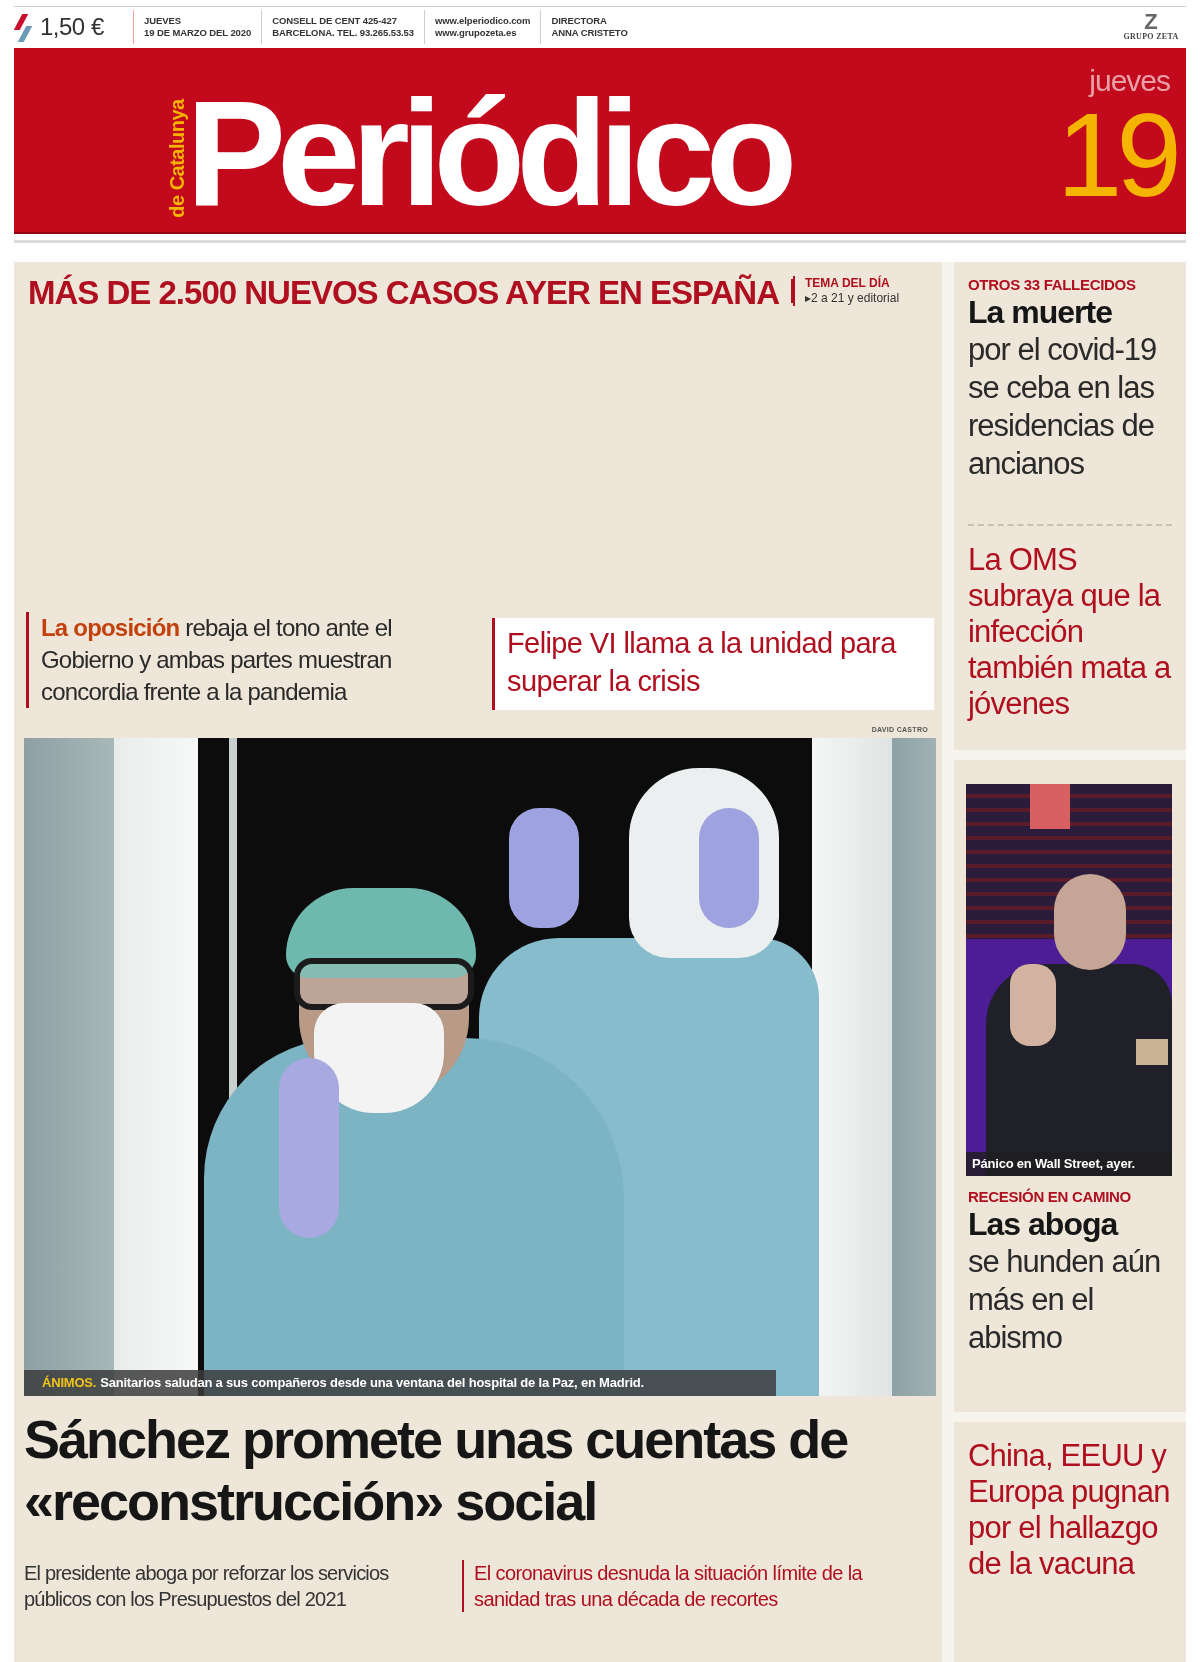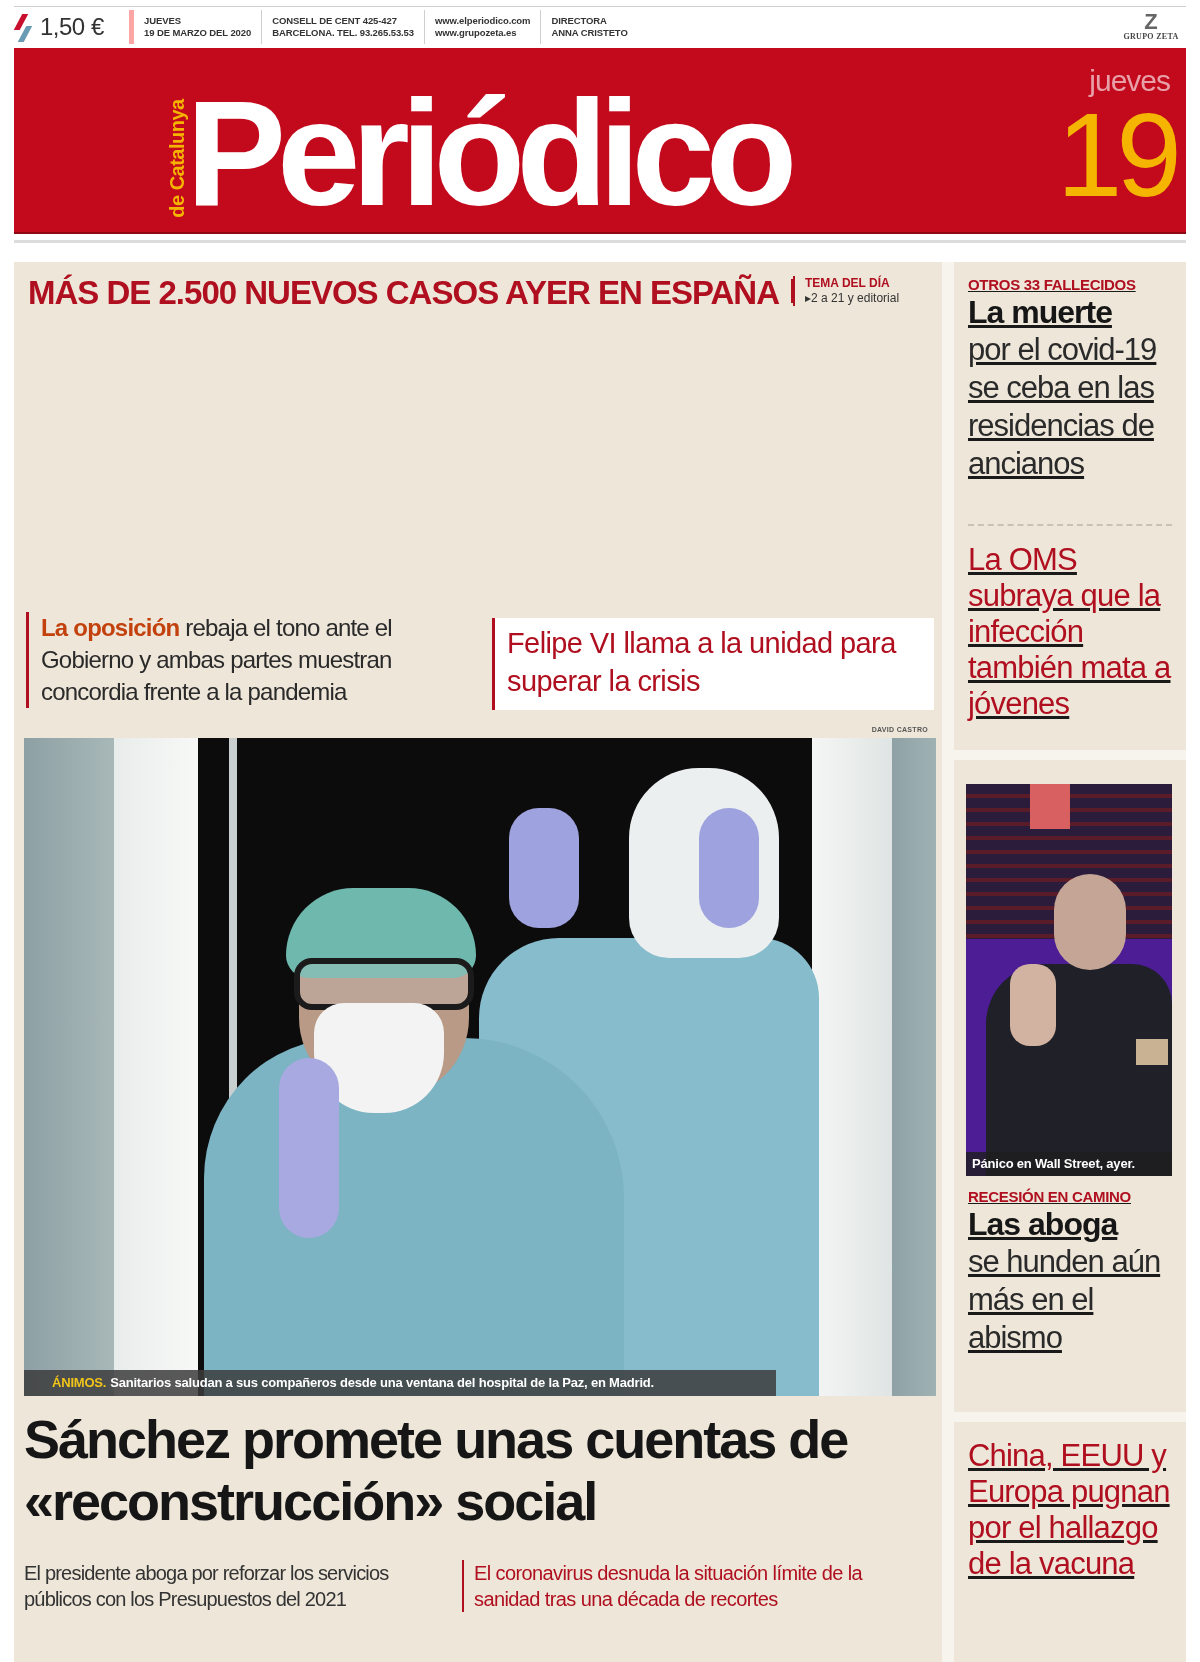--- a/index.html
+++ b/index.html
@@ -1,21 +1,21 @@
 <!DOCTYPE html>
 <html><head>
 <meta charset="utf-8">
 <style>
   * { box-sizing: border-box; margin: 0; padding: 0; }
   html, body { width: 1200px; height: 1662px; background: #ffffff; overflow: hidden; }
   body { font-family: "Liberation Sans", sans-serif; color: #1a1a1a; position: relative; }
 
   
   .topstrip { position: absolute; left: 14px; top: 6px; width: 1172px; height: 40px; display: flex; align-items: center; border-top: 1px solid #cfcfcf; }
-  .price { display: flex; align-items: center; width: 120px; height: 34px; border-right: 5px solid #fca5a5; }
+  .price { display: flex; align-items: center; width: 120px; height: 34px; border-right: 1px solid #fca5a5; }
   .price .logo-mark { width: 22px; height: 30px; position: relative; margin-right: 4px; }
   .price .logo-mark .r { position: absolute; left: 4px; top: 2px; width: 6px; height: 16px; background: #c8102e; transform: skewX(-28deg); }
   .price .logo-mark .b { position: absolute; left: 8px; top: 14px; width: 6px; height: 16px; background: #6a9bb5; transform: skewX(-28deg); }
   .price .val { font-size: 24px; color: #333; letter-spacing: -0.5px; }
   .info { font-size: 9.5px; line-height: 12px; color: #333; padding: 0 10px; height: 34px; display: flex; flex-direction: column; justify-content: center; border-right: 1px solid #cfcfcf; text-transform: uppercase; font-weight: bold; letter-spacing: -0.1px; }
   .info.lower { text-transform: none; }
   .grupo { margin-left: auto; display: flex; flex-direction: column; align-items: center; width: 70px; }
   .grupo .z { font-size: 22px; color: #666; line-height: 20px; font-weight: bold; }
   .grupo .t { font-family: "Liberation Serif", serif; font-size: 8px; color: #444; font-weight: bold; letter-spacing: 0.3px; }
 
@@ -58,29 +58,29 @@
   .photo .gown1 { position: absolute; left: 180px; top: 300px; width: 420px; height: 358px; background: #7cb4c4; border-radius: 140px 160px 0 0; }
   .photo .head1 { position: absolute; left: 275px; top: 160px; width: 170px; height: 200px; background: #b89a86; border-radius: 80px; }
   .photo .cap1 { position: absolute; left: 262px; top: 150px; width: 190px; height: 90px; background: #6fb8ad; border-radius: 90px 90px 30px 30px; }
   .photo .goggle1 { position: absolute; left: 270px; top: 220px; width: 180px; height: 52px; border: 6px solid #1b1b1b; border-radius: 18px; background: rgba(200,200,200,0.25); }
   .photo .mask1 { position: absolute; left: 290px; top: 265px; width: 130px; height: 110px; background: #f3f3f3; border-radius: 30px 30px 60px 60px; }
   .photo .glove1 { position: absolute; left: 255px; top: 320px; width: 60px; height: 180px; background: #a8a9e0; border-radius: 30px; }
   .photo .gown2 { position: absolute; left: 455px; top: 200px; width: 340px; height: 458px; background: #86bccc; border-radius: 80px 60px 0 0; }
   .photo .hood2 { position: absolute; left: 605px; top: 30px; width: 150px; height: 190px; background: #eceff0; border-radius: 70px 70px 40px 40px; }
   .photo .glove2a { position: absolute; left: 485px; top: 70px; width: 70px; height: 120px; background: #9ea2de; border-radius: 30px; }
   .photo .glove2b { position: absolute; left: 675px; top: 70px; width: 60px; height: 120px; background: #9ea2de; border-radius: 30px; }
-  .photo .caption { position: absolute; left: 0; bottom: 0; height: 26px; width: 752px; background: rgba(60,60,60,0.85); color: #fff; font-size: 13px; font-weight: bold; line-height: 26px; padding-left: 28px; letter-spacing: -0.2px; white-space: nowrap; }
+  .photo .caption { position: absolute; left: 0; bottom: 0; height: 26px; width: 752px; background: rgba(60,60,60,0.85); color: #fff; font-size: 13px; font-weight: bold; line-height: 26px; padding-left: 18px; letter-spacing: -0.2px; white-space: nowrap; }
   .photo .caption .lead { color: #f0c419; margin-right: 4px; }
 
   .headline2 { position: absolute; left: 10px; top: 1146px; font-size: 54px; font-weight: bold; line-height: 62px; letter-spacing: -2px; color: #161616; width: 920px; }
   .sub2-left { position: absolute; left: 10px; top: 1298px; width: 430px; font-size: 20px; line-height: 26px; color: #333; letter-spacing: -0.8px; }
   .sub2-right { position: absolute; left: 448px; top: 1298px; width: 470px; border-left: 2px solid #b00f1f; padding-left: 10px; font-size: 20px; line-height: 26px; color: #b00f1f; letter-spacing: -0.6px; }
 
   
-  .side .block { position: absolute; left: 14px; width: 210px; text-decoration: underline; }
+  .side .block { position: absolute; left: 14px; width: 210px; }
   .side .kick { font-size: 15px; font-weight: bold; color: #b00f1f; letter-spacing: -0.3px; }
   .side .hl { font-size: 32px; font-weight: bold; color: #161616; letter-spacing: -1px; line-height: 38px; }
   .side .body { font-size: 31px; color: #2a2a2a; letter-spacing: -1px; line-height: 38px; }
   .side .red { font-size: 31px; color: #b00f1f; letter-spacing: -0.8px; line-height: 36px; }
   .side .dash { position: absolute; left: 14px; top: 262px; width: 204px; border-top: 2px dashed #c9c1b3; }
   .side .sep { position: absolute; left: 0; width: 232px; height: 10px; background: #f7f4ee; }
   .side .photo2 { position: absolute; left: 12px; top: 522px; width: 206px; height: 392px; overflow: hidden; background: #4c1d95; }
   .side .photo2 .board { position: absolute; left: 0; top: 0; width: 100%; height: 155px; background: repeating-linear-gradient(180deg,#2c1c3c 0 10px,#5a1c28 10px 14px); }
   .side .photo2 .tick { position: absolute; left: 64px; top: 0; width: 40px; height: 45px; background: #d96060; }
   .side .photo2 .man-head { position: absolute; left: 88px; top: 90px; width: 72px; height: 96px; background: #c4a596; border-radius: 40px; }

